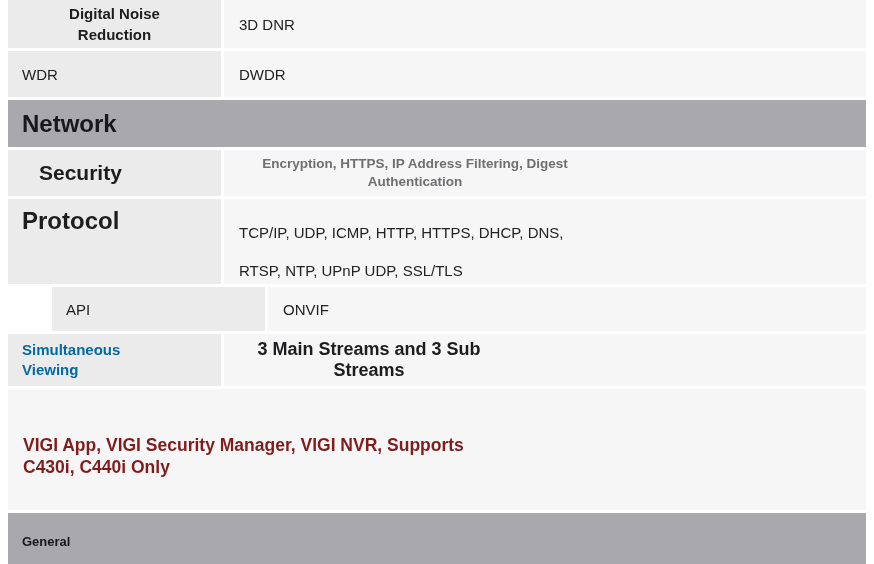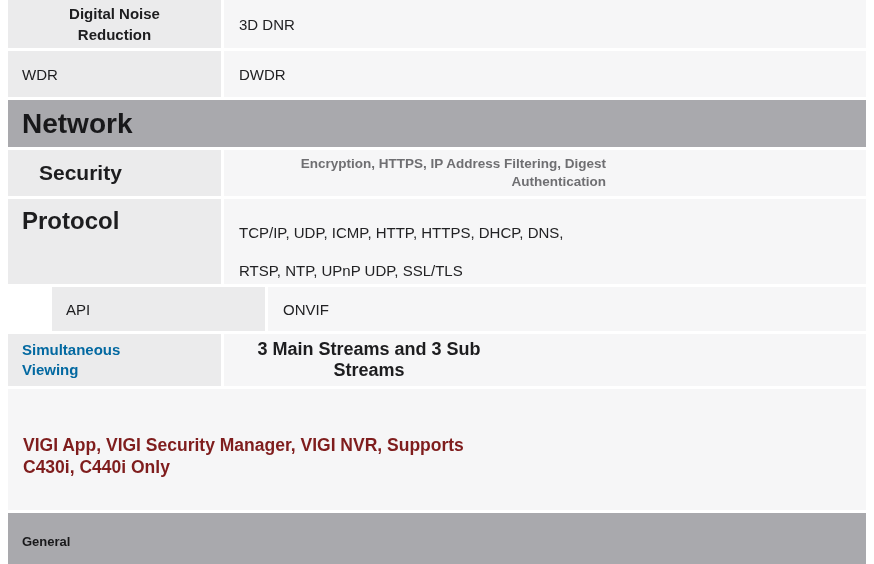--- a/index.html
+++ b/index.html
@@ -63,38 +63,38 @@
     font-weight: bold;
     line-height: 21px;
   }
 
   
   .row-wdr { height: 46px; }
 
   
   .bar-network {
     height: 47px;
-    font-size: 28px;
+    font-size: 24px;
     font-weight: bold;
   }
 
   
   .row-security { height: 46px; }
   .row-security .cell-label {
     font-size: 21px;
     font-weight: bold;
     padding-left: 31px;
   }
   .row-security .cell-value {
     padding-left: 0;
     justify-content: flex-start;
   }
   .row-security .center-block {
     width: 382px;
-    text-align: right;
+    text-align: center;
     font-size: 13.5px;
     font-weight: bold;
     color: #6f6f72;
     line-height: 18px;
     white-space: pre-line;
   }
 
   
   .row-protocol { height: 85px; }
   .row-protocol .cell-label {

